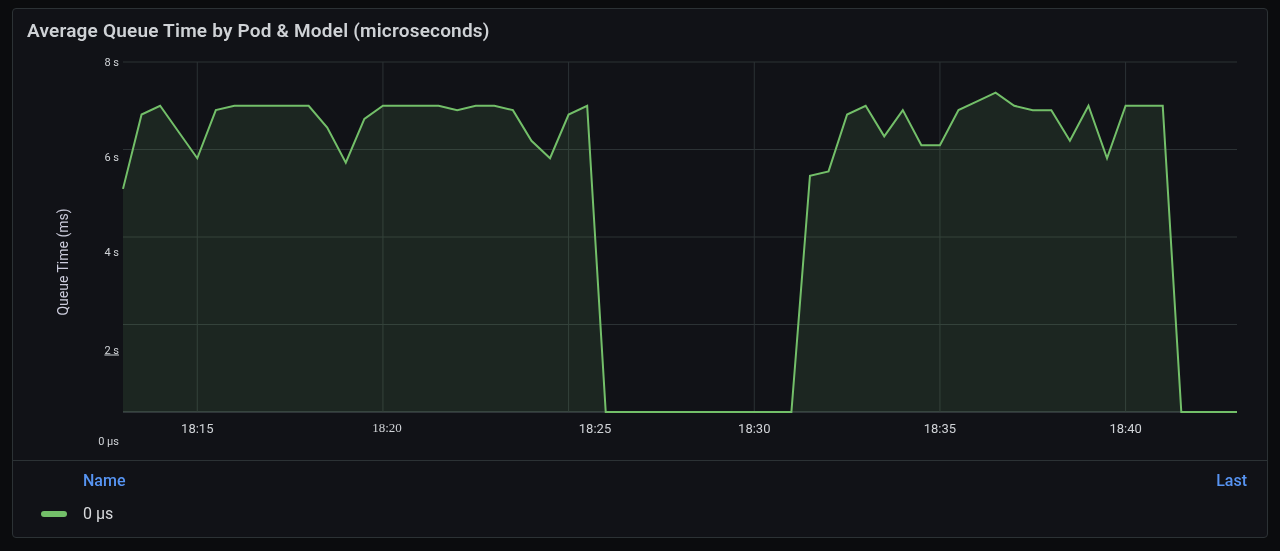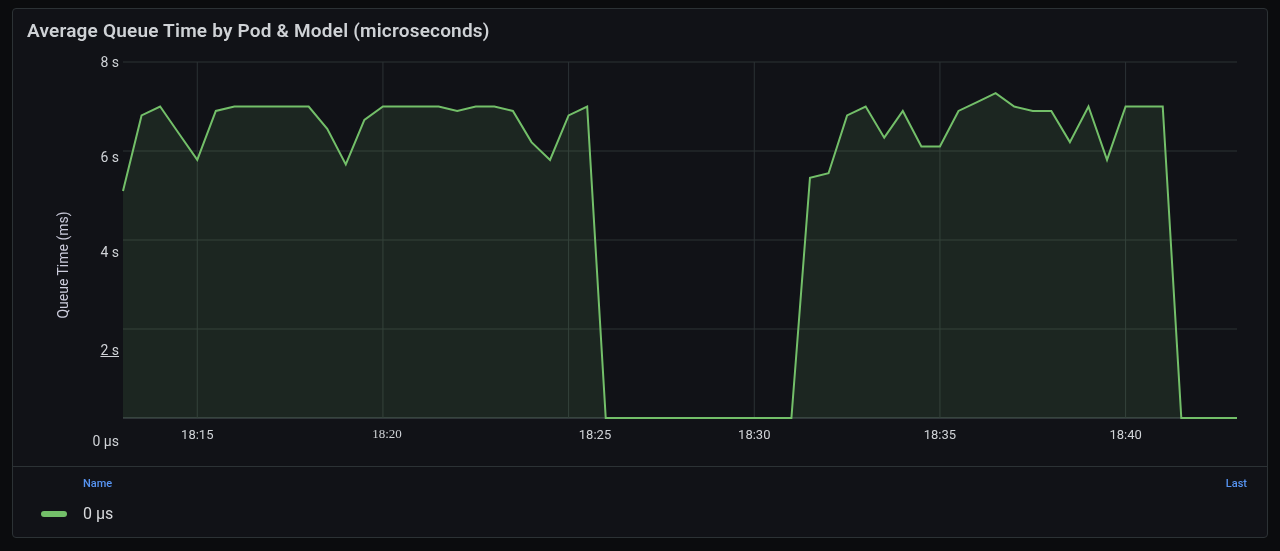--- a/index.html
+++ b/index.html
@@ -59,39 +59,39 @@
     overflow: visible;
   }
   .grid line { stroke: #2c3235; stroke-width: 1; }
   .grid .axis0 { stroke: #3a4246; stroke-width: 1.5; }
   .y-tick {
     position: absolute;
     left: 60px;
     width: 46px;
     text-align: right;
     transform: translateY(-50%);
-    font-size: 14px;
+    font-size: 11px;
     color: #d0d3d7;
   }
   .x-tick {
     position: absolute;
     bottom: 24px;
     transform: translateX(-50%);
     font-size: 13px;
     color: #d0d3d7;
   }
   .legend-wrap {
     border-top: 1px solid #2c3235;
     padding: 0 16px 10px 18px;
   }
   .legend-header {
     display: flex;
     justify-content: space-between;
     padding: 10px 4px 8px 52px;
-    font-size: 11px;
+    font-size: 16px;
     color: #5794f2;
     font-weight: 500;
     gap: 24px;
   }
   .legend-row {
     display: flex;
     align-items: center;
     padding: 6px 4px 4px 4px;
     font-size: 16px;
     color: #d8dadd;

